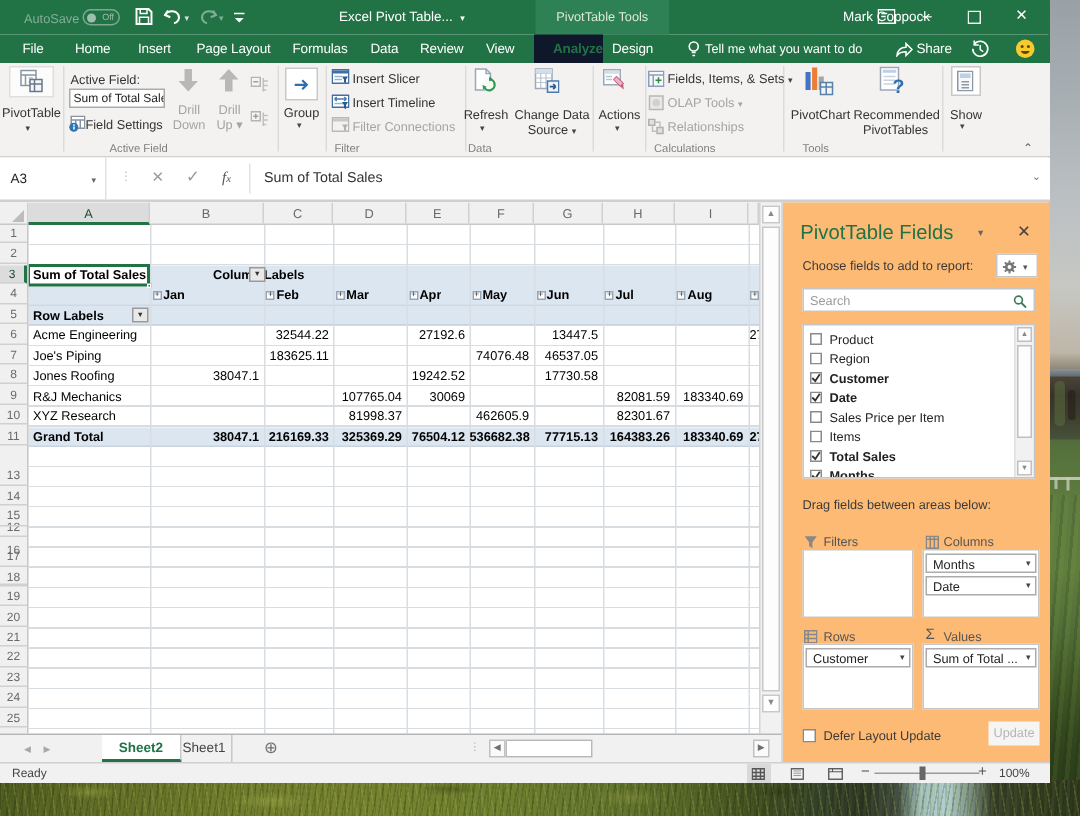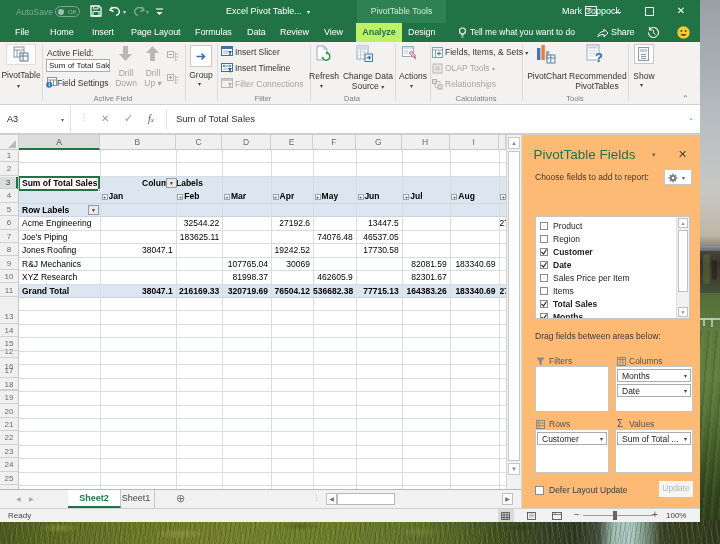--- a/index.html
+++ b/index.html
@@ -24,24 +24,24 @@
 #title .ctx { position:absolute; left:357px; top:0; width:89px; height:23px; background:#2e8055; color:#dcead2; font-size:8.5px; text-align:center; line-height:23px; }
 #title .autosave { position:absolute; left:16px; top:7px; font-size:8.5px; color:#85ad97; }
 #title .pill { position:absolute; left:55px; top:6px; width:25px; height:11px; border:1px solid #7fa893; border-radius:6px; }
 #title .pill i { position:absolute; left:1.5px; top:1.5px; width:6px; height:6px; border-radius:50%; background:#9cbfae; }
 #title .pill b { position:absolute; right:3px; top:2px; font-size:6px; font-weight:400; color:#9cbfae; }
 #title .doc { position:absolute; left:226px; top:6px; font-size:9px; color:#fff; }
 #title .user { position:absolute; left:514px; top:6px; font-size:9px; color:#fff;margin-left:48px; }
 .winbtn { position:absolute; top:0; width:14px; height:22px; color:#fff; font-size:11px; text-align:center; line-height:22px; }
 #tabs { position:absolute; left:0; top:23px; width:700px; height:19px; background:#217346; }
 #tabs .t { position:absolute; top:0; height:19px; color:#fff; font-size:9px; line-height:19px; letter-spacing:-0.1px; }
-#tabs .sel { background:#bef264; color:#217346; font-weight:700; text-align:center; }
+#tabs .sel { background:#0f172a; color:#217346; font-weight:700; text-align:right; }
 #ribbon { position:absolute; left:0; top:42px; width:700px; height:63px; background:#f3f2f1; border-bottom:1px solid #d2d0ce; }
 #ribbon .sep { position:absolute; top:2px; height:57px; width:1px; background:#dcdbda; }
-#ribbon .glabel { position:absolute; top:52px; font-size:7.5px; color:#817f7d; text-align:center; }
+#ribbon .glabel { position:absolute; top:52px; font-size:7.5px; color:#817f7d; text-align:left; }
 #ribbon .btxt { position:absolute; font-size:8.5px; color:#333; white-space:nowrap; line-height:10px; }
 #ribbon .gray { color:#a6a4a2; }
 .darr { font-size:6px; line-height:6px; color:#444; }
 #fbar { position:absolute; left:0; top:105px; width:700px; height:30px; background:#fff; border-bottom:2px solid #cfcfcf; }
 #grid { position:absolute; left:0; top:135px; width:506px; height:354px; background:#fff; overflow:hidden; }
 #colhead { position:absolute; left:0; top:0; width:506px; height:15px; background:#f0f0f0; border-bottom:1px solid #c8c8c8; }
 #colhead .ch { position:absolute; top:0; height:14px; font-size:8.5px; color:#6a6a6a; text-align:center; line-height:15px; border-right:1px solid #d0d0d0; }
 #colhead .sel { background:#dcdcdc; border-bottom:2px solid #217346; color:#1d4d33; height:15px; }
 #rowhead { position:absolute; left:0; top:15px; width:19px; height:339px; background:#f0f0f0; border-right:1px solid #c8c8c8; }
 #rowhead .rh { position:absolute; left:0; width:18px; font-size:8px; color:#6a6a6a; text-align:center; border-bottom:1px solid #d0d0d0; }
@@ -349,21 +349,21 @@
         <div class="cell" style="left:252.0px;top:107.6px;width:42.0px;height:13.4px;line-height:13.4px;text-align:right;padding-right:3px;">30069</div>
         <div class="cell" style="left:382.7px;top:107.6px;width:48.0px;height:13.4px;line-height:13.4px;text-align:right;padding-right:3px;">82081.59</div>
         <div class="cell" style="left:430.7px;top:107.6px;width:48.9px;height:13.4px;line-height:13.4px;text-align:right;padding-right:3px;">183340.69</div>
         <div class="cell" style="left:203.3px;top:121.0px;width:48.7px;height:13.4px;line-height:13.4px;text-align:right;padding-right:3px;">81998.37</div>
         <div class="cell" style="left:294.0px;top:121.0px;width:42.8px;height:13.4px;line-height:13.4px;text-align:right;padding-right:3px;">462605.9</div>
         <div class="cell" style="left:382.7px;top:121.0px;width:48.0px;height:13.4px;line-height:13.4px;text-align:right;padding-right:3px;">82301.67</div>
         <div class="cell" style="left:480.6px;top:67.2px;line-height:13.4px;">27</div>
         <div class="cell" style="left:0.0px;top:134.5px;width:81.0px;height:13.4px;line-height:13.4px;padding-left:3px;font-weight:700;">Grand Total</div>
         <div class="cell" style="left:81.0px;top:134.5px;width:75.7px;height:13.4px;line-height:13.4px;text-align:right;padding-right:3px;font-weight:700;">38047.1</div>
         <div class="cell" style="left:156.7px;top:134.5px;width:46.6px;height:26px;line-height:13.4px;text-align:right;padding-right:3px;font-weight:700;">216169.33</div>
-        <div class="cell" style="left:203.3px;top:134.5px;width:48.7px;height:13.4px;line-height:13.4px;text-align:right;padding-right:3px;font-weight:700;">320719.69</div>
+        <div class="cell" style="left:203.3px;top:134.5px;width:48.7px;height:13.4px;line-height:13.4px;text-align:right;padding-right:3px;font-weight:700;">325369.29</div>
         <div class="cell" style="left:252.0px;top:134.5px;width:42.0px;height:13.4px;line-height:13.4px;text-align:right;padding-right:3px;font-weight:700;">76504.12</div>
         <div class="cell" style="left:294.0px;top:134.5px;width:42.8px;height:13.4px;line-height:13.4px;text-align:right;padding-right:3px;font-weight:700;">536682.38</div>
         <div class="cell" style="left:336.8px;top:134.5px;width:45.9px;height:13.4px;line-height:13.4px;text-align:right;padding-right:3px;font-weight:700;">77715.13</div>
         <div class="cell" style="left:382.7px;top:134.5px;width:48.0px;height:13.4px;line-height:13.4px;text-align:right;padding-right:3px;font-weight:700;">164383.26</div>
         <div class="cell" style="left:430.7px;top:134.5px;width:48.9px;height:13.4px;line-height:13.4px;text-align:right;padding-right:3px;font-weight:700;">183340.69</div>
         <div class="cell" style="left:480.6px;top:134.5px;font-weight:700;line-height:13.4px;">27</div>
       </div>
     <div id="colhead">
         <div class="abs" style="left:0;top:0;width:19px;height:15px;border-right:1px solid #d0d0d0;">
           <div class="abs" style="right:2px;bottom:2px;width:0;height:0;border-left:8px solid transparent;border-bottom:8px solid #bdbdbd;"></div>
@@ -449,20 +449,24 @@
       <span class="abs" style="left:156px;top:13px;color:#444;font-size:11px;">✕</span>
       <div class="abs" style="left:13px;top:37px;font-size:8.5px;color:#3b3a39;">Choose fields to add to report:</div>
       <div class="abs" style="left:142px;top:34px;width:28px;height:16px;background:#fff;border:1px solid #c6c6c6;">
 <svg class="abs" style="left:3px;top:2.5px;" width="10" height="10" viewBox="0 0 10 10">
           <circle cx="5" cy="5" r="3.1" fill="#777"></circle>
           <circle cx="5" cy="5" r="1.3" fill="#fff"></circle>
           <path d="M5 0.6v1.6M5 7.8v1.6M0.6 5h1.6M7.8 5h1.6M1.9 1.9l1.1 1.1M7 7l1.1 1.1M8.1 1.9L7 3M3 7L1.9 8.1" stroke="#777" stroke-width="1.3"></path>
         </svg>
 <span class="abs" style="left:17px;top:4px;color:#555;font-size:6px;">▾</span>
       </div>
+      <div class="abs" style="left:13px;top:57px;width:155px;height:16px;background:#fff;border:1px solid #c6c6c6;font-size:8.5px;color:#9a9a9a;line-height:15px;padding-left:4px;">Search<svg class="abs" style="right:4px;top:3px;" width="10" height="10" viewBox="0 0 10 10">
+          <circle cx="4" cy="4" r="2.6" fill="none" stroke="#3b7a57" stroke-width="1.1"></circle>
+          <path d="M6 6L9 9" stroke="#3b7a57" stroke-width="1.2"></path>
+        </svg></div>
       <div class="abs" style="left:13px;top:81px;width:155px;height:103px;background:#fff;border:1px solid #c6c6c6;overflow:hidden;">
         <svg class="abs" style="left:4px;top:5px;" width="8" height="8" viewBox="0 0 8 8">
           <rect x="0.5" y="0.5" width="7" height="7" fill="#fff" stroke="#8a8a8a"></rect>
         </svg>
         <div class="abs" style="left:17px;top:4px;font-size:8.5px;font-weight:400;color:#222;">Product</div>
         <svg class="abs" style="left:4px;top:18.0px;" width="8" height="8" viewBox="0 0 8 8">
           <rect x="0.5" y="0.5" width="7" height="7" fill="#fff" stroke="#8a8a8a"></rect>
         </svg>
         <div class="abs" style="left:17px;top:17.0px;font-size:8.5px;font-weight:400;color:#222;">Region</div>
         <svg class="abs" style="left:4px;top:31.0px;" width="8" height="8" viewBox="0 0 8 8">

